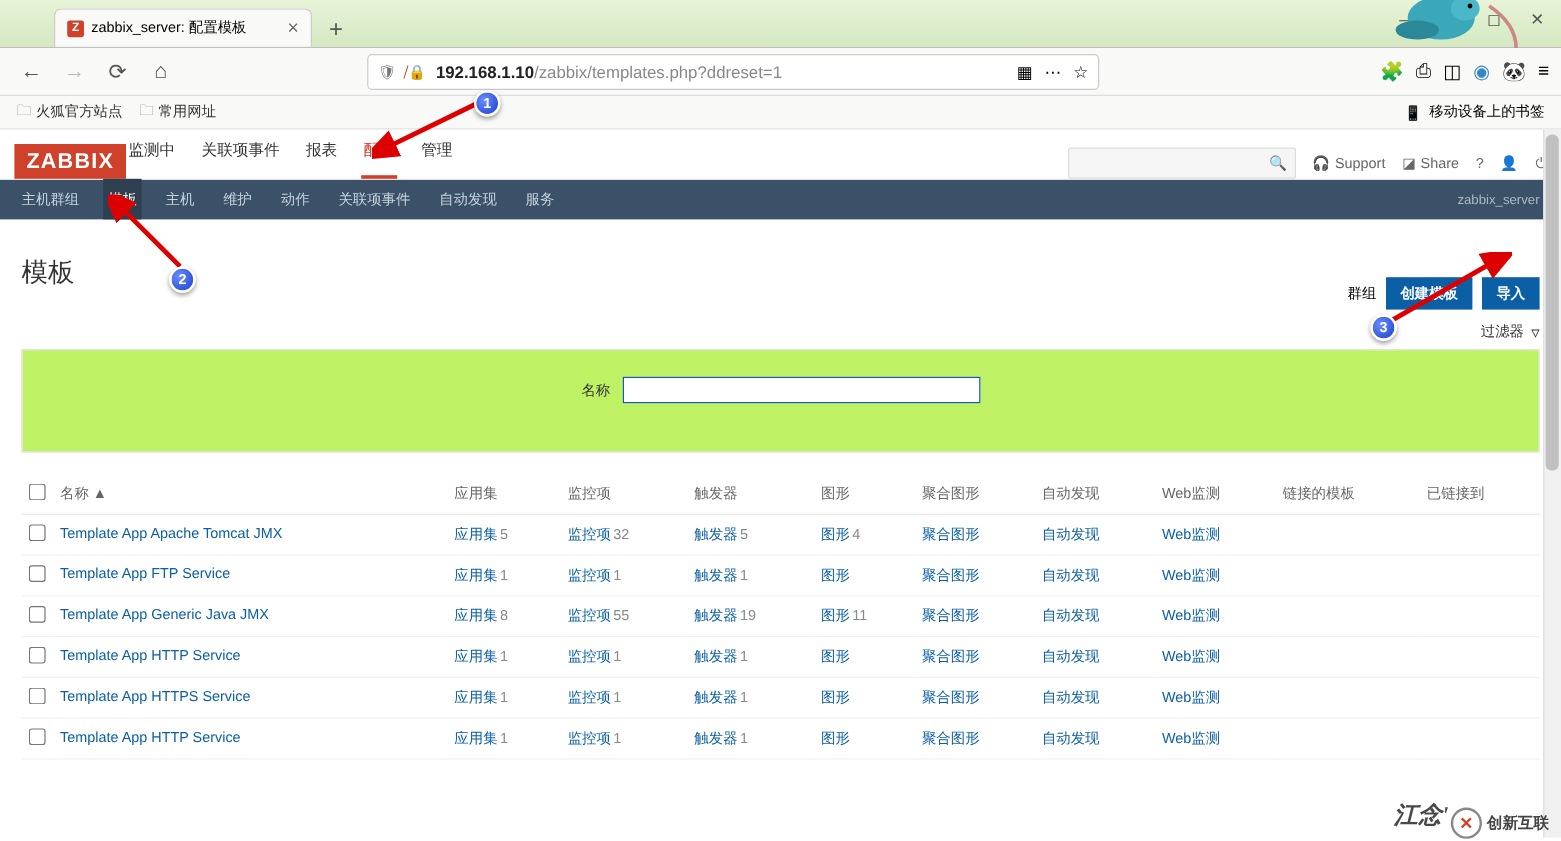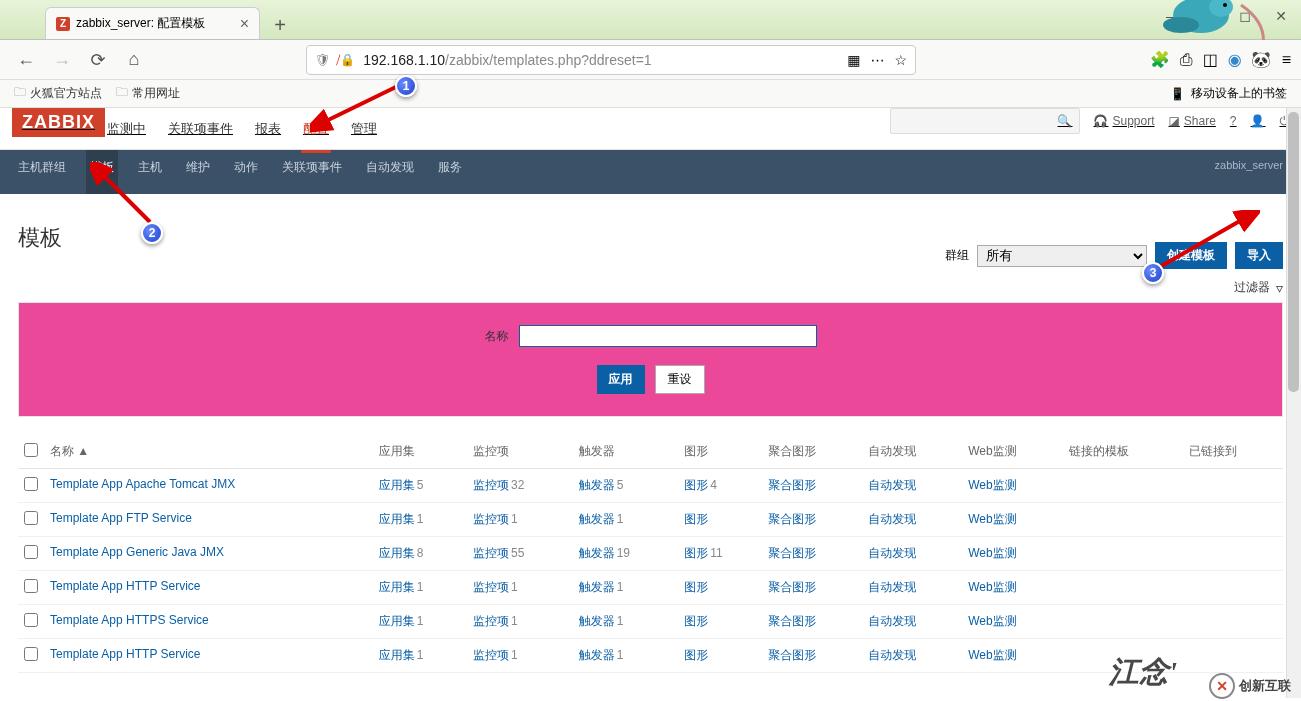--- a/index.html
+++ b/index.html
@@ -16,76 +16,76 @@
 .win-controls { position: absolute; right: 8px; top: 6px; display: flex; gap: 12px; }
 .win-controls span { width: 24px; height: 20px; display: flex; align-items: center; justify-content: center; font-size: 14px; color: #555; cursor: pointer; }
 
 .nav-bar { background: #f9f9f7; height: 40px; display: flex; align-items: center; padding: 0 12px; gap: 8px; border-bottom: 1px solid #ddd; position: relative; }
 .nav-btn { width: 28px; height: 28px; display: flex; align-items: center; justify-content: center; font-size: 18px; color: #555; cursor: pointer; border-radius: 4px; }
 .nav-btn.disabled { color: #bbb; }
 .url-bar { flex: 0 0 610px; height: 30px; background: #fff; border: 1px solid #ccc; border-radius: 4px; display: flex; align-items: center; padding: 0 8px; font-size: 14px; margin-left: 150px; }
 .url-shield { margin-right: 6px; color: #777; font-size: 12px; }
 .url-lock { margin-right: 8px; color: #d00; font-size: 12px; }
 .url-text { flex: 1; color: #888; }
-.url-text .host { color: #222; }
+.url-text .host { color: #222; font-weight: bold; }
 .url-actions { display: flex; gap: 10px; margin-left: 10px; align-items: center; }
 .browser-ext { position: absolute; right: 10px; display: flex; gap: 10px; align-items: center; }
 .bird-deco { position: absolute; right: 30px; top: -15px; width: 180px; height: 80px; pointer-events: none; }
 
 .bookmarks-bar { background: #f9f9f7; height: 28px; display: flex; align-items: center; padding: 0 14px; gap: 14px; font-size: 12px; border-bottom: 1px solid #ddd; }
 .bookmark-item { display: flex; align-items: center; gap: 4px; color: #333; cursor: pointer; }
 .bookmark-folder { color: #888; }
 .bookmarks-right { margin-left: auto; display: flex; align-items: center; gap: 6px; }
 
 
-.zabbix-header { background: #fff; height: 42px; display: flex; align-items: flex-start; padding: 0 12px; border-bottom: 1px solid #e0e0e0; text-decoration: underline; }
+.zabbix-header { background: #fff; height: 42px; display: flex; align-items: flex-end; padding: 0 12px; border-bottom: 1px solid #e0e0e0; }
 .zabbix-logo { background: #d0412b; color: #fff; font-weight: bold; font-size: 18px; padding: 4px 10px; letter-spacing: 1px; }
 .zabbix-main-nav { display: flex; gap: 18px; font-size: 13px; color: #333; }
 .zabbix-main-nav span { cursor: pointer; padding: 12px 2px; }
 .zabbix-main-nav span.active { color: #d0412b; border-bottom: 3px solid #d0412b; }
 .zabbix-header-right { margin-left: auto; display: flex; align-items: center; gap: 14px; font-size: 12px; color: #666; }
 .search-box { width: 190px; height: 26px; background: #f5f5f5; border: 1px solid #ddd; border-radius: 2px; display: flex; align-items: center; justify-content: flex-end; padding-right: 6px; }
 .header-action { display: flex; align-items: center; gap: 4px; cursor: pointer; }
 
-.zabbix-subnav { background: #3b5168; height: 44px; display: flex; padding: 0 14px; gap: 16px; font-size: 12px; color: #c7d3de; }
+.zabbix-subnav { background: #3b5168; height: 33px; display: flex; align-items: center; padding: 0 14px; gap: 16px; font-size: 12px; color: #c7d3de; }
 .zabbix-subnav span { cursor: pointer; padding: 9px 4px; }
 .zabbix-subnav span.active { background: #2e3f50; color: #fff; }
 .subnav-right { margin-left: auto; font-size: 11px; color: #aab8c6; }
 
 .page-content { background: #fff; padding: 12px 18px; height: calc(701px - 40px - 40px - 28px - 42px - 33px); overflow-y: auto; position: relative; }
 .page-header { display: flex; align-items: center; margin-bottom: 10px; }
 .page-title { font-size: 22px; color: #333; font-weight: normal; }
 .page-header-right { margin-left: auto; display: flex; align-items: center; gap: 8px; font-size: 12px; margin-top: 36px; }
 .group-select { width: 170px; height: 22px; border: 1px solid #aaa; padding: 0 4px; }
 .btn-primary { background: #0b5fa5; color: #fff; border: none; padding: 5px 12px; font-size: 12px; cursor: pointer; font-weight: bold; }
 .filter-toggle { display: flex; justify-content: flex-end; align-items: center; gap: 6px; font-size: 12px; color: #333; margin-bottom: 6px; }
 .funnel-icon { font-size: 14px; }
 
-.filter-box { background: #ec4899; border: 1px solid #e5e5e5; padding: 22px; margin-bottom: 18px; }
+.filter-box { background: #bef264; border: 1px solid #e5e5e5; padding: 22px; margin-bottom: 18px; }
 .filter-row { display: flex; align-items: center; justify-content: center; gap: 10px; margin-bottom: 18px; }
 .filter-label { font-size: 12px; color: #333; }
 .filter-input { width: 298px; height: 22px; border: 1px solid #0b5fa5; padding: 0 6px; }
 .filter-buttons { display: flex; justify-content: center; gap: 10px; }
 .btn-secondary { background: #fff; border: 1px solid #aaa; padding: 5px 12px; font-size: 12px; cursor: pointer; }
 
 .template-table { width: 100%; font-size: 12px; border-collapse: collapse; }
 .template-table th { text-align: left; font-weight: normal; color: #666; padding: 8px 6px; border-bottom: 1px solid #e5e5e5; }
 .template-table td { padding: 8px 6px; vertical-align: top; border-bottom: 1px solid #f0f0f0; }
 .checkbox-cell { width: 24px; }
 .checkbox-cell input { width: 14px; height: 14px; }
 .link { color: #0b5fa5; cursor: pointer; }
 .count-cell { color: #0b5fa5; }
 .count-cell .count { color: #888; margin-left: 2px; }
 .sortable { color: #0b5fa5; }
 
 
 .arrow { position: absolute; pointer-events: none; z-index: 50; }
 .callout-badge { position: absolute; width: 22px; height: 22px; border-radius: 50%; background: radial-gradient(circle at 35% 35%, #6a8dff, #1a3dcc); border: 2px solid #fff; color: #fff; font-size: 12px; font-weight: bold; display: flex; align-items: center; justify-content: center; box-shadow: 0 2px 4px rgba(0,0,0,.4); z-index: 51; }
 
-.watermark1 { position: absolute; right: 124px; bottom: 8px; font-style: italic; font-family: cursive; font-size: 30px; font-weight: bold; color: rgba(40,40,40,.85); }
+.watermark1 { position: absolute; right: 94px; bottom: 8px; font-style: italic; font-family: cursive; font-size: 20px; font-weight: bold; color: rgba(40,40,40,.85); }
 .watermark2 { position: absolute; right: 10px; bottom: 2px; display: flex; align-items: center; gap: 4px; font-size: 13px; font-weight: bold; color: #444; }
 .watermark2 .wlogo { width: 26px; height: 26px; border: 2px solid #888; border-radius: 50%; display:flex; align-items:center; justify-content:center; font-size:14px; color:#d0412b; font-weight:bold; }
 .scrollbar-stub { position: absolute; right: 0; top: 108px; width: 15px; height: 590px; background: #f0f0f0; border-left: 1px solid #ddd; }
 .scrollbar-thumb { position: absolute; right: 2px; top: 112px; width: 11px; height: 280px; background: #c0c0c0; border-radius: 5px; }
 </style>
 </head>
 <body>
 
 <div class="browser-top">
   <div class="tab-bar">
@@ -189,38 +189,33 @@
   <span>自动发现</span>
   <span>服务</span>
   <span class="subnav-right">zabbix_server</span>
 </div>
 
 <div class="page-content">
   <div class="page-header">
     <h1 class="page-title">模板</h1>
     <div class="page-header-right">
       <span>群组</span>
-      <select class="group-select"><option>所有</option></select>
       <button class="btn-primary">创建模板</button>
       <button class="btn-primary">导入</button>
     </div>
   </div>
   <div class="filter-toggle">
     <span>过滤器</span>
     <span class="funnel-icon">▿</span>
   </div>
 
   <div class="filter-box">
     <div class="filter-row">
       <span class="filter-label">名称</span>
       <input class="filter-input" value="" style="">
-    </div>
-    <div class="filter-buttons">
-      <button class="btn-primary">应用</button>
-      <button class="btn-secondary">重设</button>
     </div>
   </div>
 
   <table class="template-table">
     <thead>
       <tr>
         <th class="checkbox-cell"><input type="checkbox" style=""></th>
         <th class="sortable">名称 ▲</th>
         <th>应用集</th>
         <th>监控项</th>

